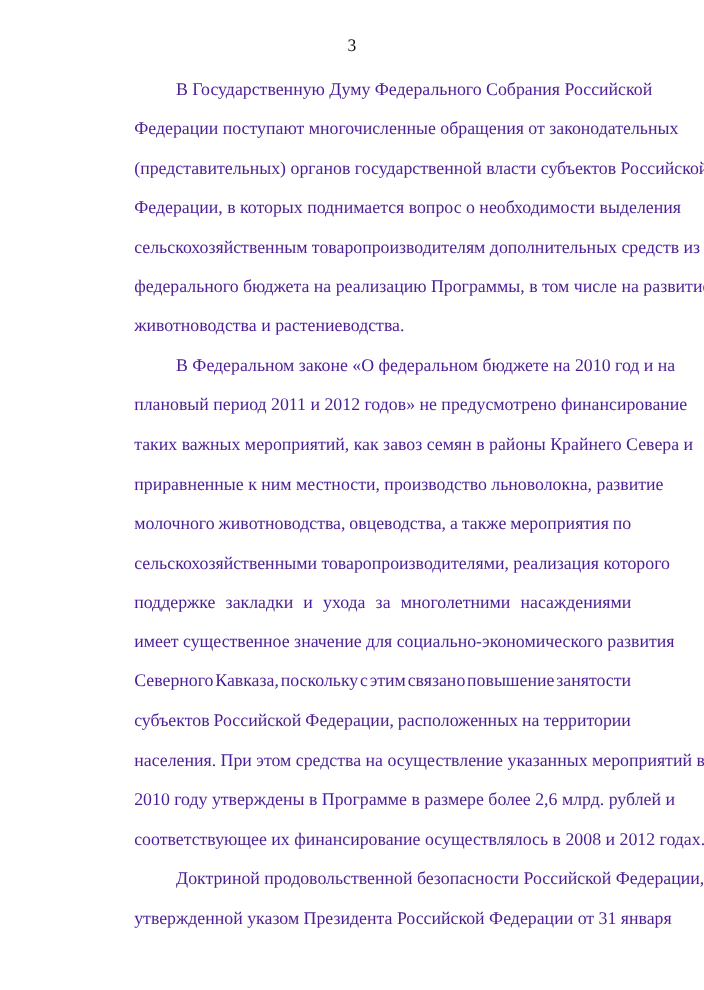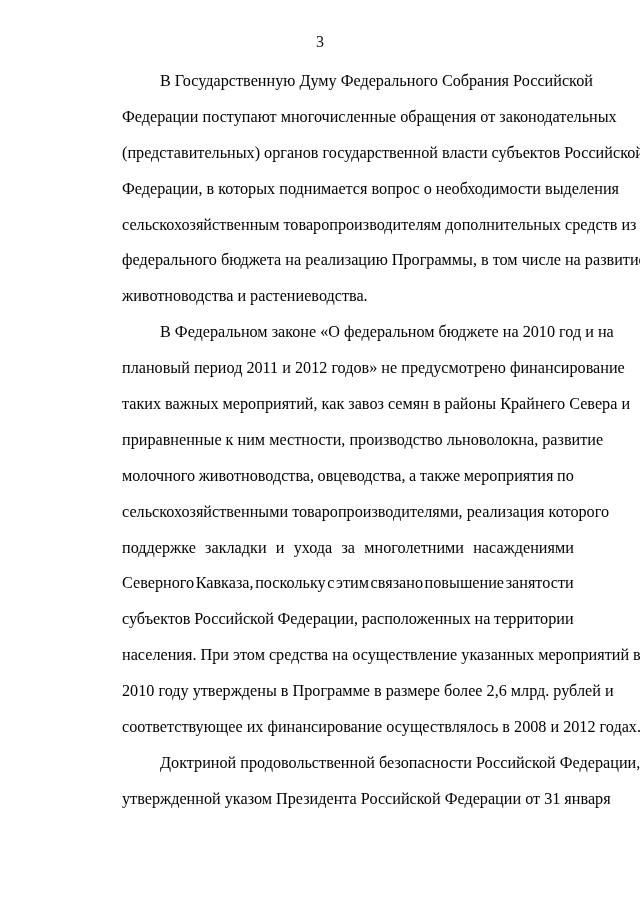--- a/index.html
+++ b/index.html
@@ -6,21 +6,21 @@
   body { width: 640px; height: 900px; position: relative; overflow: hidden; }
   .page {
     position: absolute; left: 0; top: 0; width: 640px; height: 900px; background: #fff;
   }
   .page-number {
     position: absolute; top: 33px; left: 0; width: 640px; text-align: center;
     font-family: "Liberation Serif", serif; font-size: 16px; color: #111;
   }
   .body-text {
     position: absolute; left: 84px; top: 64px; width: 490px;
-    font-family: "Liberation Serif", serif; font-size: 16.2px; color: #000000;
+    font-family: "Liberation Serif", serif; font-size: 16.2px; color: #4c1d95;
     line-height: 35.9px;
   }
   .para { margin: 0; text-indent: 38px; }
   .line { display: block; text-align: justify; text-align-last: justify; white-space: nowrap; height: 35.9px; overflow: visible; }
   .line.last { text-align-last: left; }
   .line.first { padding-left: 38px; }
 </style>
 </head>
 <body>
 
@@ -38,20 +38,21 @@
       <span class="line last" style="white-space: nowrap;">животноводства и растениеводства.</span>
     </div>
     <div class="para">
       <span class="line first" style="display: block; text-align-last: left; text-align: left;">В Федеральном законе «О федеральном бюджете на 2010 год и на</span>
       <span class="line" style="display: block; text-align-last: left; text-align: right;">плановый период 2011 и 2012 годов» не предусмотрено финансирование</span>
       <span class="line" style="display: block; text-align-last: left; text-align: center;">таких важных мероприятий, как завоз семян в районы Крайнего Севера и</span>
       <span class="line" style="display: block; text-align-last: left; text-align: left;">приравненные к ним местности, производство льноволокна, развитие</span>
       <span class="line" style="display: block; word-spacing: -0.5px; text-align-last: left; text-align: left;">молочного животноводства, овцеводства, а также мероприятия по</span>
       <span class="line" style="display: block; text-align-last: left; text-align: left;">сельскохозяйственными товаропроизводителями, реализация которого</span>
       <span class="line" style="display: block; word-spacing: 5.16667px; text-align-last: left; text-align: left;">поддержке закладки и ухода за многолетними насаждениями</span>
+      <span class="line" style="display: block; text-align-last: left; text-align: left;">имеет существенное значение для социально-экономического развития</span>
       <span class="line" style="display: block; word-spacing: -2.42857px; text-align-last: left; text-align: left;">Северного Кавказа, поскольку с этим связано повышение занятости</span>
       <span class="line" style="display: block; word-spacing: -0.4px; text-align-last: left; text-align: left;">субъектов Российской Федерации, расположенных на территории</span>
       <span class="line" style="display: block; text-align-last: left; text-align: right;">населения. При этом средства на осуществление указанных мероприятий в</span>
       <span class="line" style="display: block; text-align-last: left; text-align: left;">2010 году утверждены в Программе в размере более 2,6 млрд. рублей и</span>
       <span class="line last" style="white-space: nowrap;">соответствующее их финансирование осуществлялось в 2008 и 2012 годах.</span>
     </div>
     <div class="para">
       <span class="line first last" style="white-space: nowrap;">Доктриной продовольственной безопасности Российской Федерации,</span>
       <span class="line" style="display: block; text-align-last: left; text-align: right;">утвержденной указом Президента Российской Федерации от 31 января</span>
     </div>

